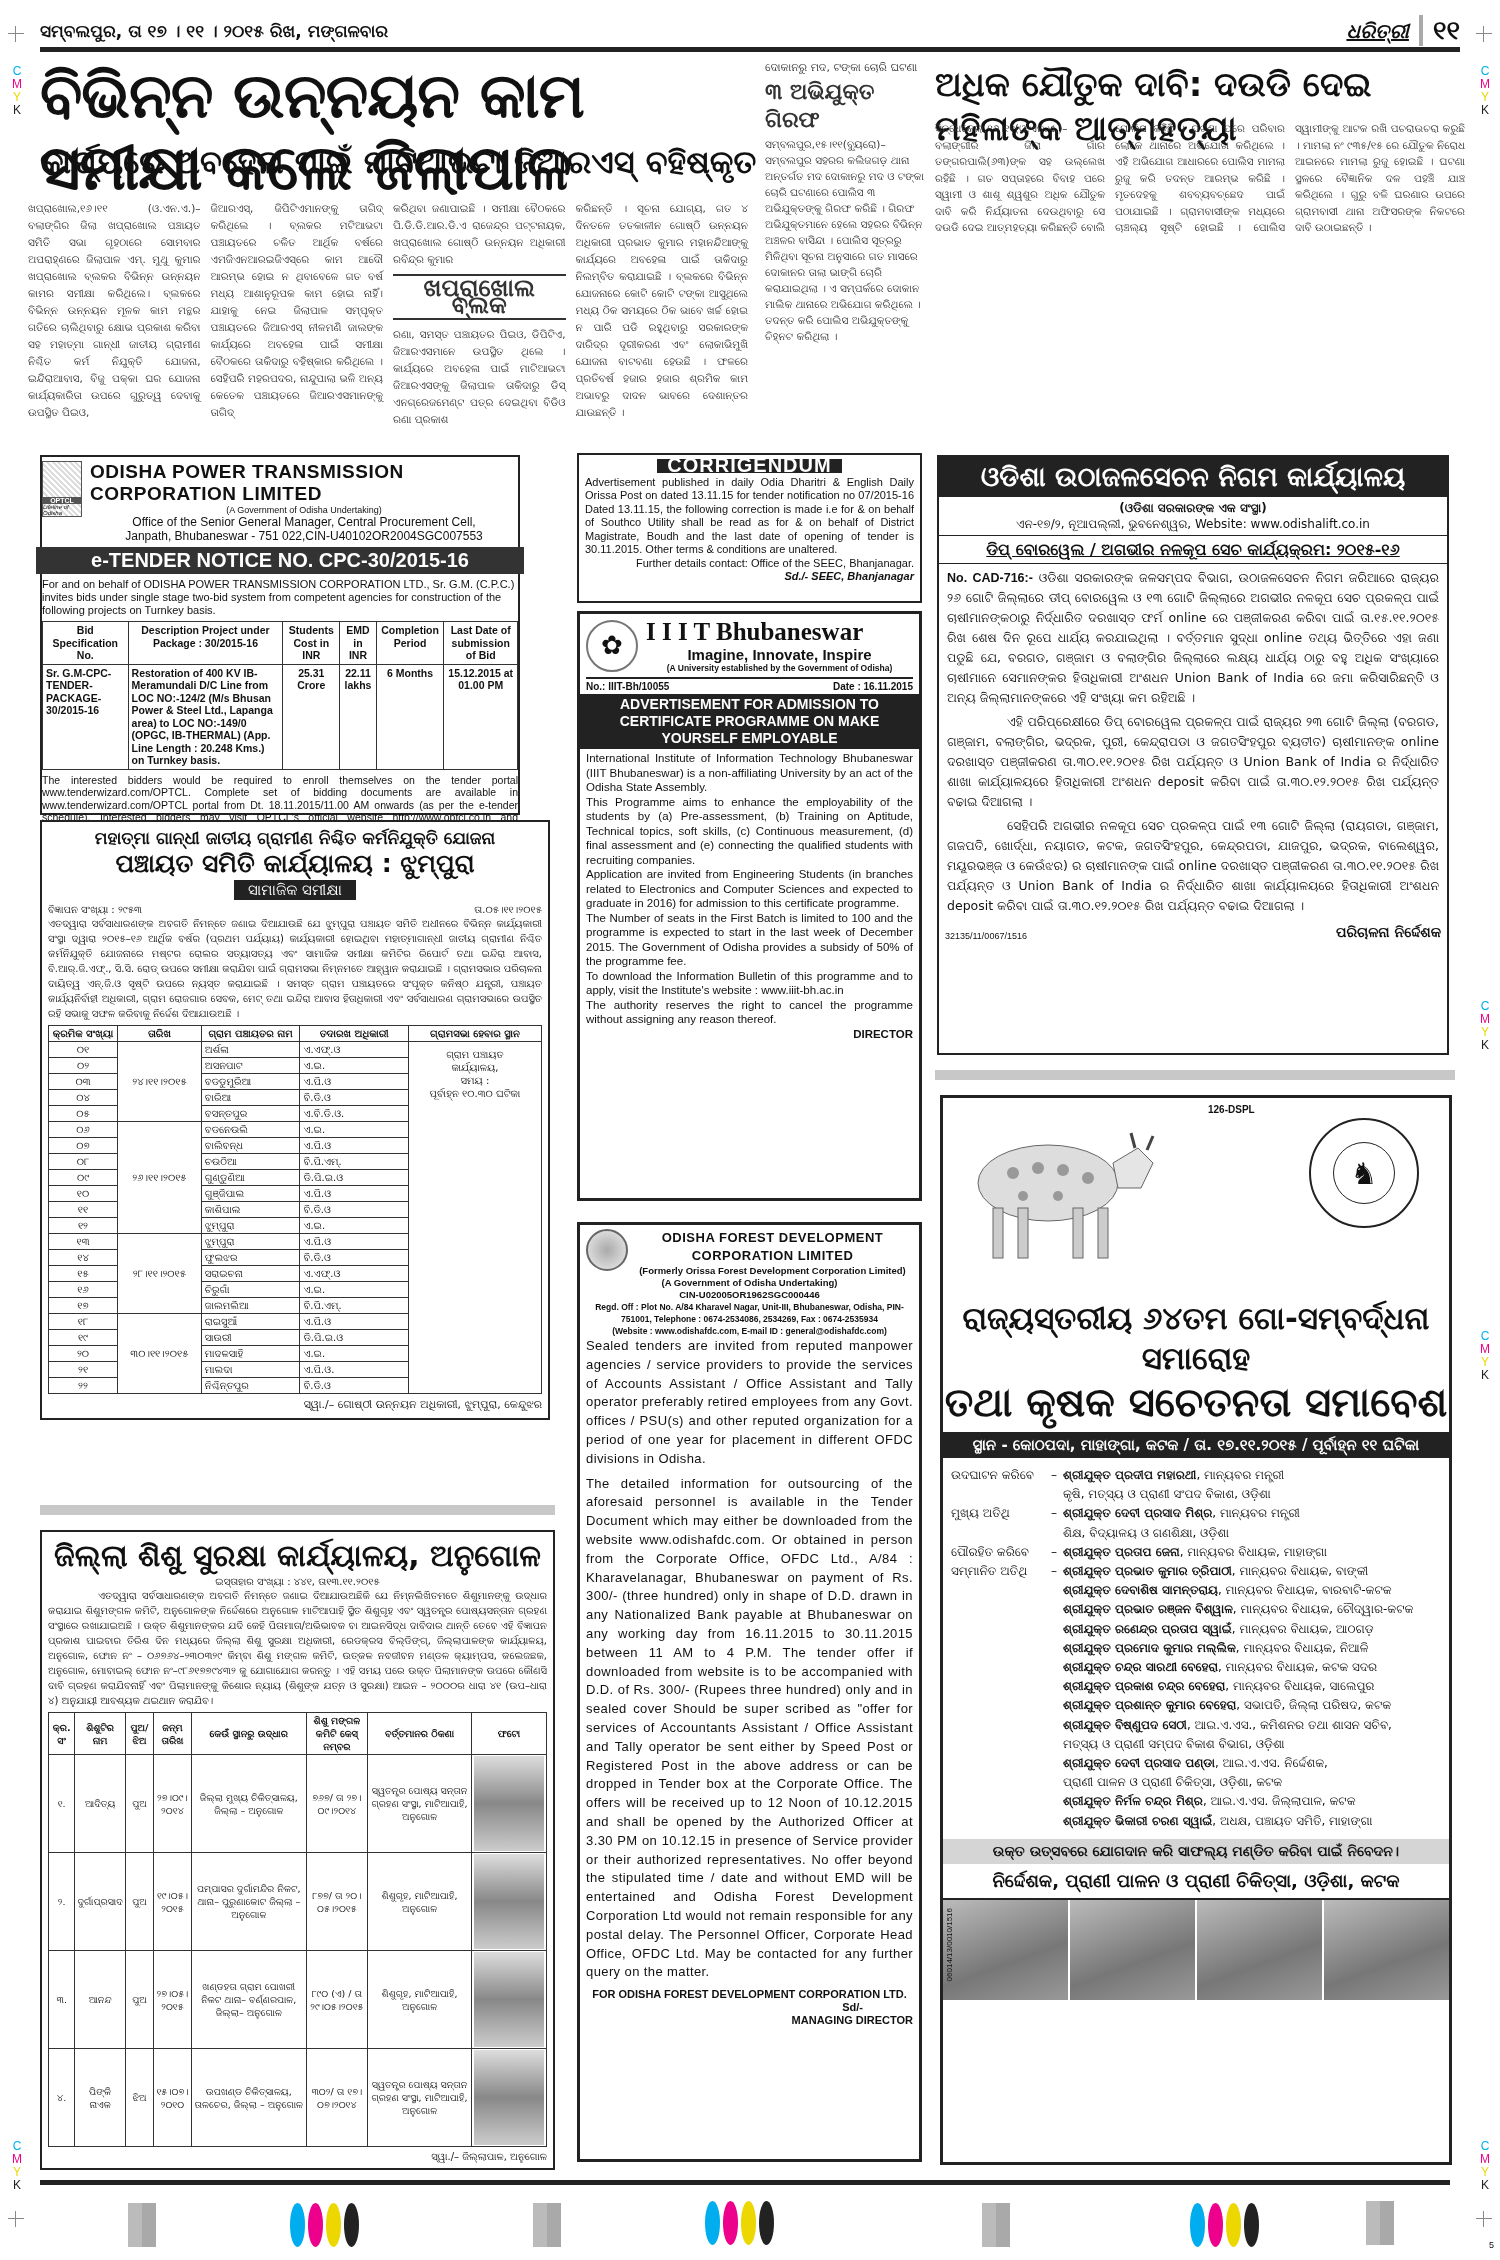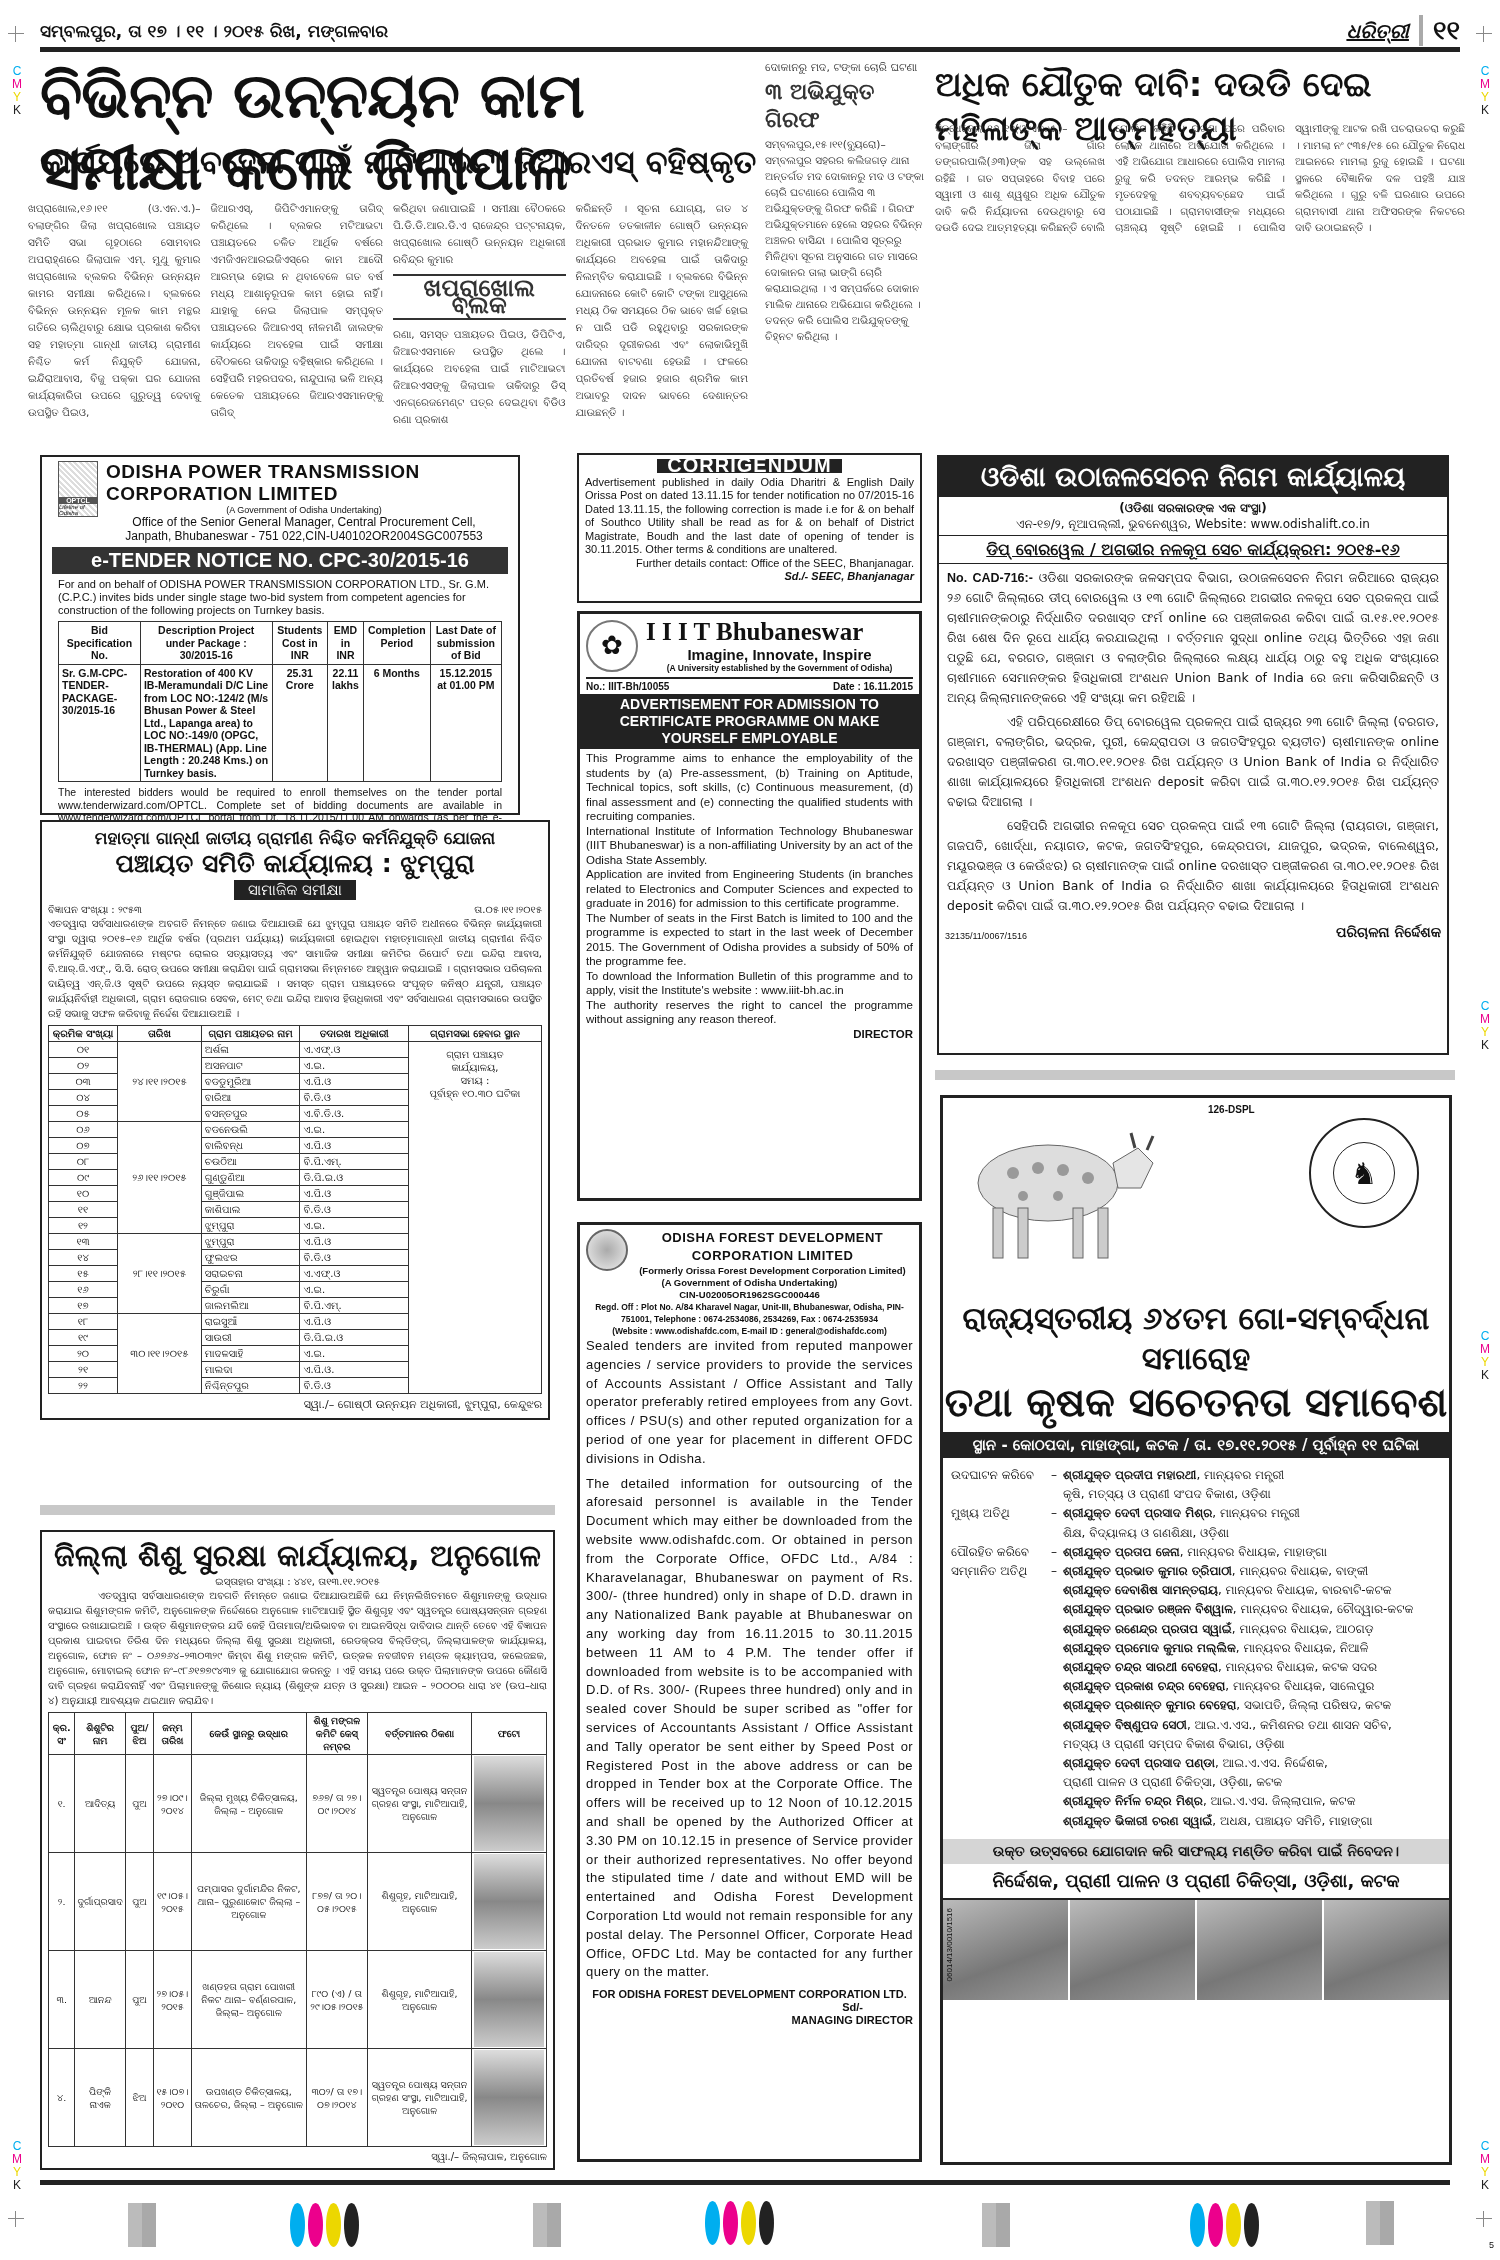--- a/index.html
+++ b/index.html
@@ -30,21 +30,21 @@
   .side-news .kicker { font-size: 11px; }
   .side-news .h { font-size: 22px; font-weight: bold; line-height: 28px; margin: 2px 0; }
   .headline-right { left: 935px; top: 62px; width: 530px; font-size: 34px; font-weight: bold; line-height: 44px; }
   .right-news { left: 935px; top: 120px; width: 530px; font-size: 10.5px; line-height: 16.5px; color: #333; column-count: 3; column-gap: 10px; text-align: justify; height: 320px; overflow: hidden; }
 
   
   .ad { border: 2px solid #222; background: #fff; }
   .hr-gray { height: 10px; background: #c8c8c8; }
 
   
-  .optcl { left: 40px; top: 455px; width: 480px; height: 360px; padding: 4px 16px; font-size: 11px; }
+  .optcl { left: 40px; top: 455px; width: 480px; height: 360px; padding: 4px 0; font-size: 11px; }
   .optcl-top { display: flex; gap: 8px; }
   .optcl-logo { width: 40px; height: 56px; border: 1px solid #555; display: flex; flex-direction: column; align-items: center; justify-content: flex-end; font-size: 7px; background: repeating-linear-gradient(45deg,#ddd 0 2px,#fff 2px 4px); }
   .optcl-logo span { background: #555; color: #fff; width: 100%; text-align: center; font-weight: bold; font-size: 7px; }
   .optcl-name { font-size: 19px; font-weight: bold; letter-spacing: 0.5px; }
   .optcl-sub { font-size: 9px; text-align: center; }
   .optcl-addr { font-size: 12px; text-align: center; line-height: 14px; }
   .optcl-bar { background: #333; color: #fff; font-size: 20px; font-weight: bold; text-align: center; margin: 4px -6px; padding: 2px 0; }
   .optcl-intro { font-size: 11px; line-height: 13px; }
   table.t { border-collapse: collapse; width: 100%; margin: 4px 0; }
   table.t th, table.t td { border: 1px solid #333; padding: 2px 3px; vertical-align: top; font-size: 10.5px; line-height: 12.5px; }
@@ -491,22 +491,22 @@
       <div class="iiit-name serif">I I I T Bhubaneswar</div>
       <div class="iiit-tag">Imagine, Innovate, Inspire</div>
       <div class="iiit-sub">(A University established by the Government of Odisha)</div>
     </div>
   </div>
   <div class="iiit-meta">
     <span>No.: IIIT-Bh/10055</span>
     <span>Date : 16.11.2015</span>
   </div>
   <div class="iiit-bar">ADVERTISEMENT FOR ADMISSION TO CERTIFICATE PROGRAMME ON MAKE YOURSELF EMPLOYABLE</div>
+  <p>International Institute of Information Technology Bhubaneswar (IIIT Bhubaneswar) is a non-affiliating University by an act of the Odisha State Assembly.</p>
   <p>This Programme aims to enhance the employability of the students by (a) Pre-assessment, (b) Training on Aptitude, Technical topics, soft skills, (c) Continuous measurement, (d) final assessment and (e) connecting the qualified students with recruiting companies.</p>
-  <p>International Institute of Information Technology Bhubaneswar (IIIT Bhubaneswar) is a non-affiliating University by an act of the Odisha State Assembly.</p>
   <p>Application are invited from Engineering Students (in branches related to Electronics and Computer Sciences and expected to graduate in 2016) for admission to this certificate programme.</p>
   <p>The Number of seats in the First Batch is limited to 100 and the programme is expected to start in the last week of December 2015. The Government of Odisha provides a subsidy of 50% of the programme fee.</p>
   <p>To download the Information Bulletin of this programme and to apply, visit the Institute's website : www.iiit-bh.ac.in</p>
   <p>The authority reserves the right to cancel the programme without assigning any reason thereof.</p>
   <p class="dir">DIRECTOR</p>
 </section>
 
 <section class="abs ad ofdc en">
   <div class="ofdc-top">
     <div class="ofdc-logo"></div>

